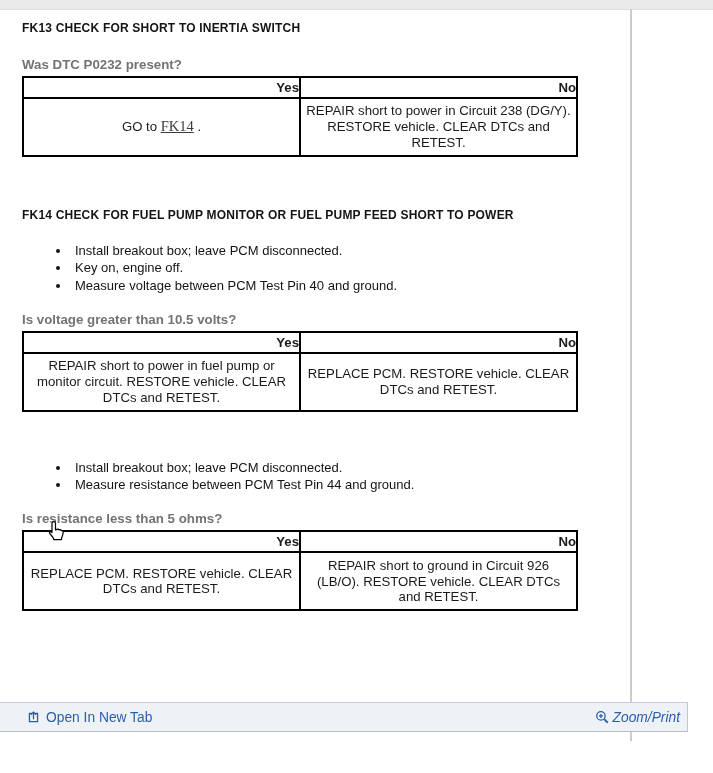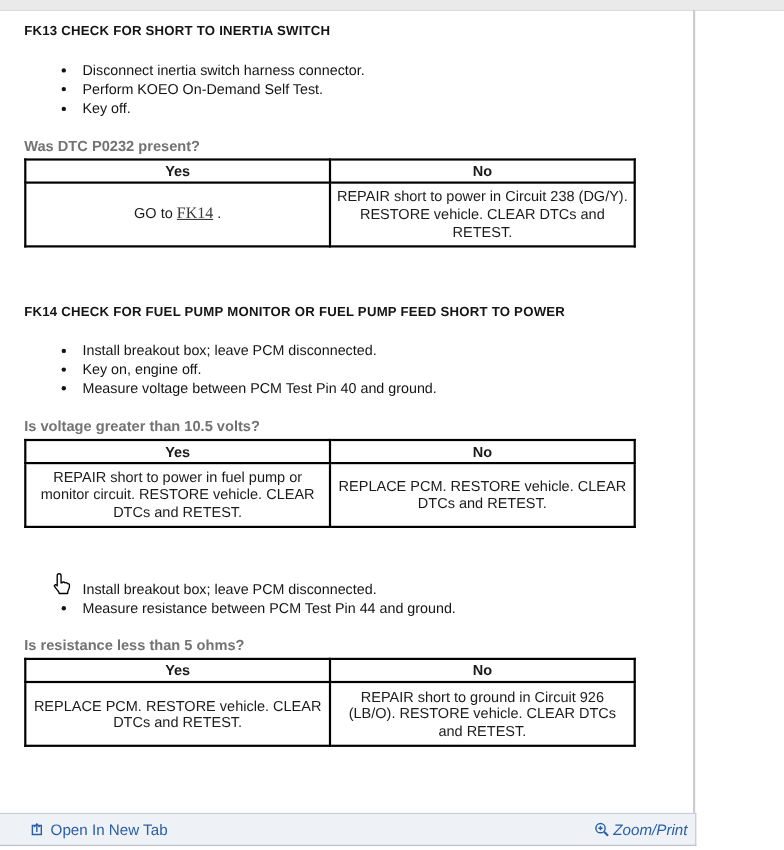--- a/index.html
+++ b/index.html
@@ -34,32 +34,32 @@
     width:4px; height:4px; border-radius:50%; background:#141414;
   }
   .question {
     font-size:13.3px; font-weight:bold; margin:18px 0 0 0; color:#737373; line-height:16px;
   }
   table.decision {
     border-collapse:collapse; width:556px; table-layout:fixed; margin-top:3px;
   }
   table.decision th, table.decision td { border:2px solid #000; }
   table.decision th {
-    font-size:13.2px; font-weight:bold; text-align:center; height:17px; padding:1px 0;
+    font-size:13.2px; font-weight:bold; text-align:right; height:17px; padding:1px 0;
   }
   table.decision td {
     font-size:13.2px; line-height:15.8px; height:52px;
     padding:2px 5px; vertical-align:middle; text-align:center;
   }
   .cell-link {
     font-family:"Liberation Serif", serif; font-size:14.5px;
     color:#3a3a3a; text-decoration:underline; cursor:pointer;
   }
   .bottom-bar {
-    position:absolute; left:0; top:739px; width:633px; height:30px; box-sizing:border-box;
+    position:absolute; left:0; top:702px; width:688px; height:30px; box-sizing:border-box;
     background:#eef1f5;
     border-top:1px solid #c9cdd3; border-bottom:1px solid #b9bcc1; border-right:1px solid #c3c6cb;
     display:flex; align-items:center; justify-content:space-between;
     padding:0 7px 0 27px;
     gap:34px;
   }
   .bar-link {
     display:flex; align-items:center; gap:6px;
     color:#2a5fa8; font-size:13.8px; text-decoration:none; cursor:pointer;
   }
@@ -69,25 +69,20 @@
 </head>
 <body>
 
 <div class="top-strip"></div>
 <div class="page-right-border"></div>
 
 <div class="content">
 
   <section>
     <h2 class="section-heading">FK13 CHECK FOR SHORT TO INERTIA SWITCH</h2>
-    <ul class="steps">
-      <li>Disconnect inertia switch harness connector.</li>
-      <li>Perform KOEO On-Demand Self Test.</li>
-      <li>Key off.</li>
-    </ul>
     <p class="question">Was DTC P0232 present?</p>
     <table class="decision">
       <thead>
         <tr>
           <th style="width:50%">Yes</th>
           <th style="width:50%">No</th>
         </tr>
       </thead>
       <tbody>
         <tr>

